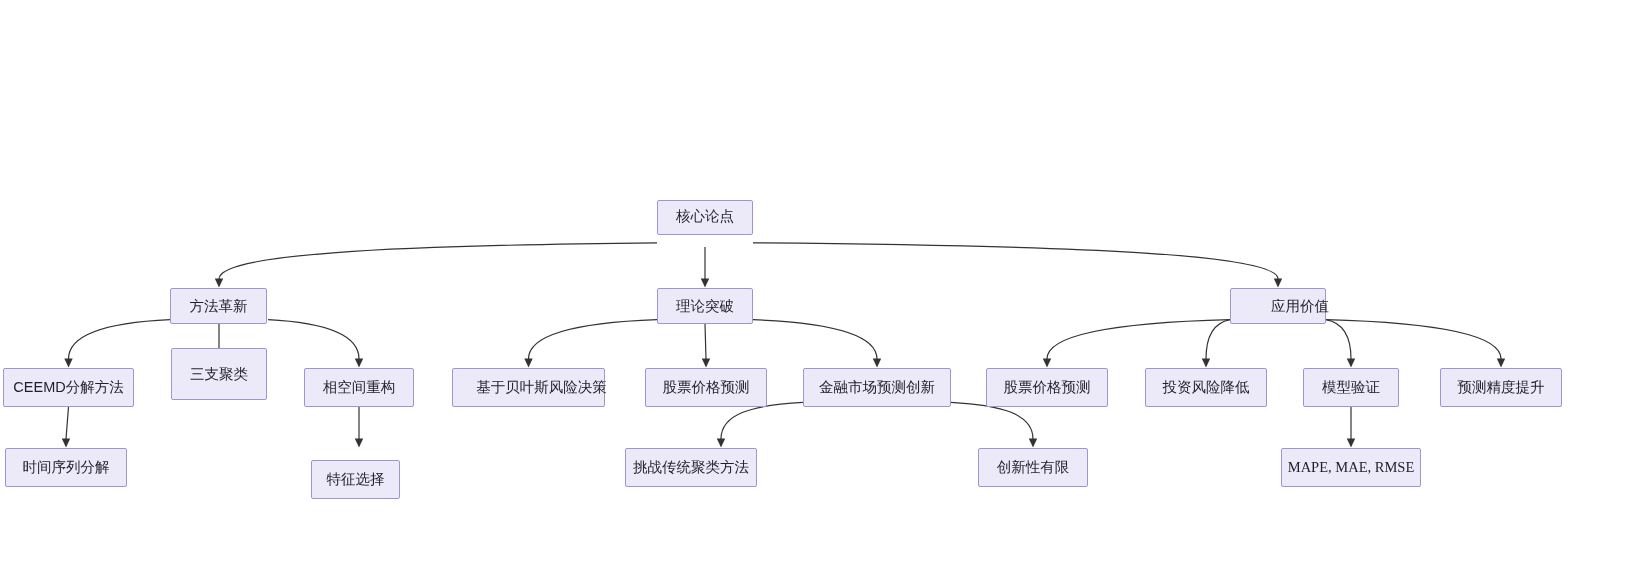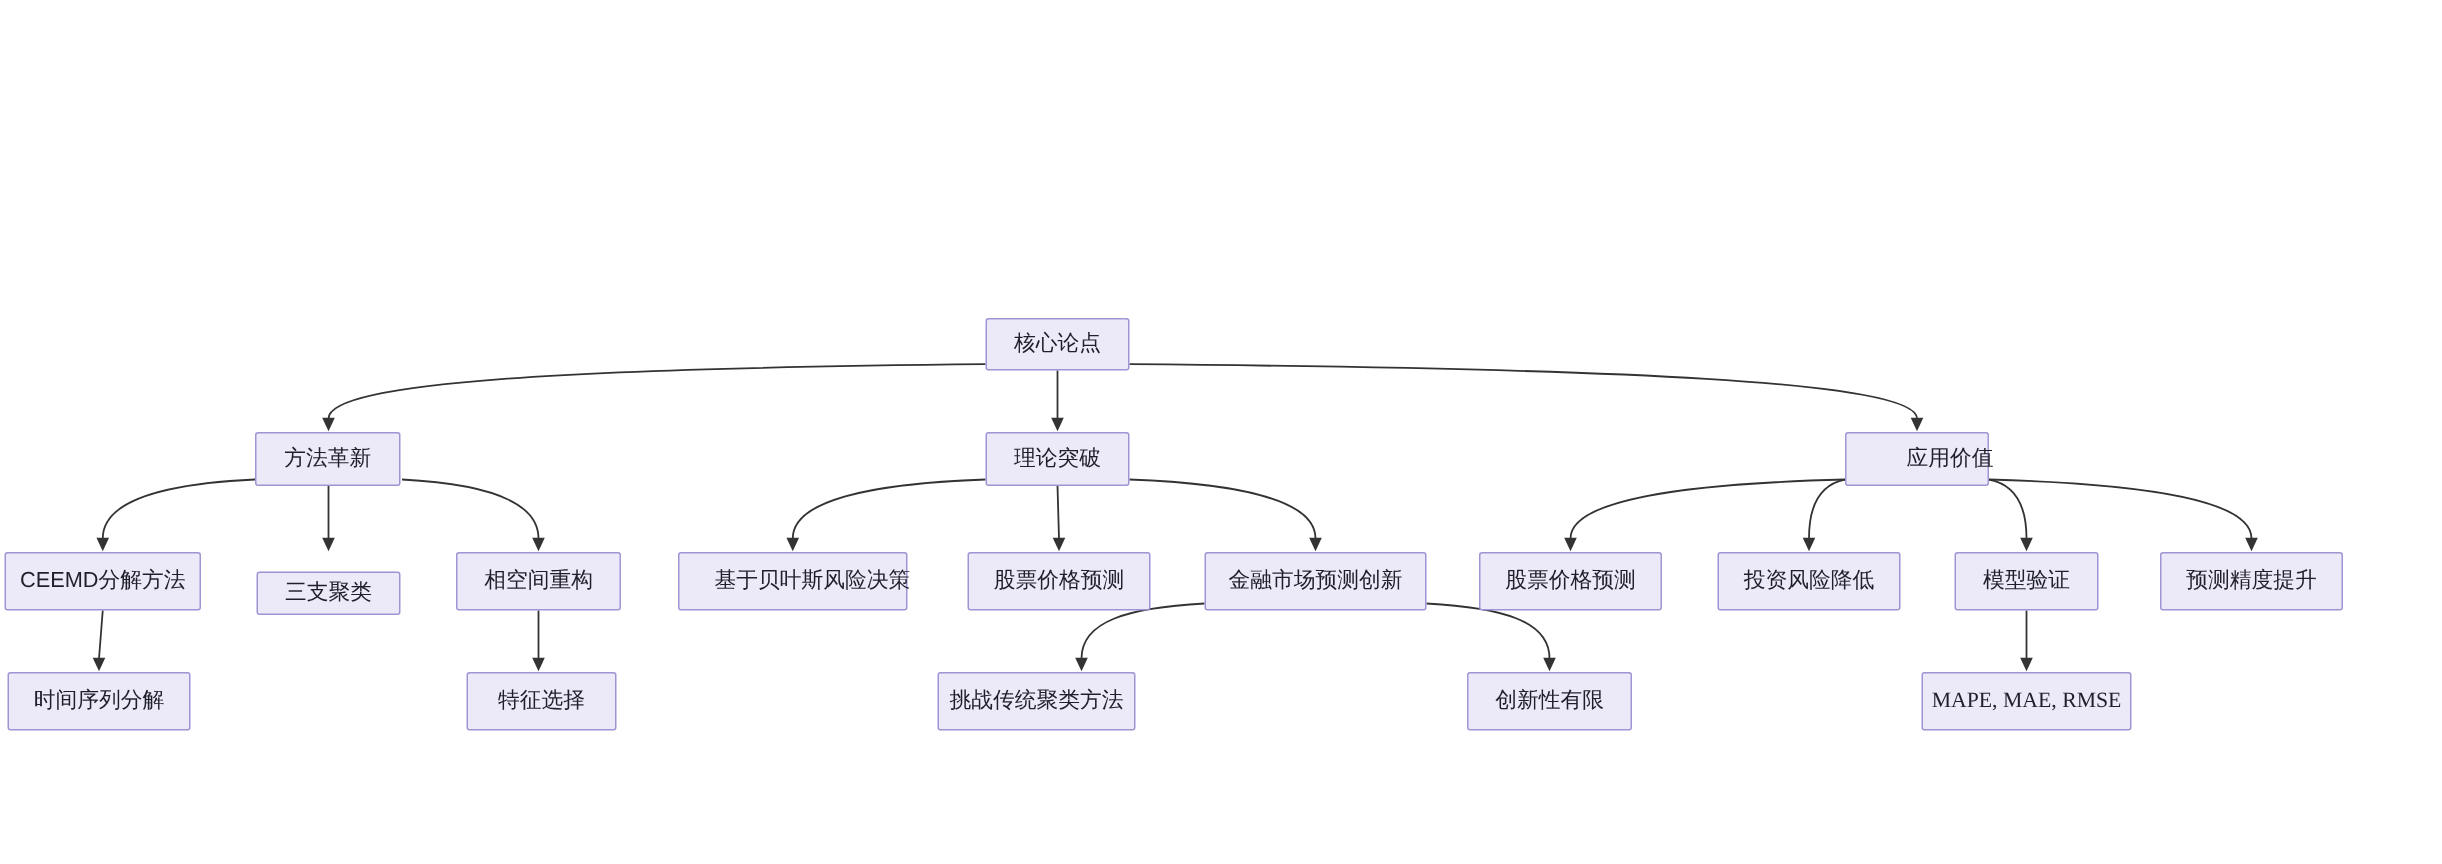--- a/index.html
+++ b/index.html
@@ -50,33 +50,33 @@
       <path d="M 359 407 L 359 439" class="edge"></path>
       <path d="M 359 447.5 L 354.8 438.5 L 363.2 438.5 Z" class="arrow-head"></path>
       <path d="M 803 402.32 C 752.16 405.0608, 721 414, 721 439" class="edge"></path>
       <path d="M 721 447.5 L 716.8 438.5 L 725.2 438.5 Z" class="arrow-head"></path>
       <path d="M 951 402.32 C 1001.84 405.0608, 1033 414, 1033 439" class="edge"></path>
       <path d="M 1033 447.5 L 1028.8 438.5 L 1037.2 438.5 Z" class="arrow-head"></path>
       <path d="M 1351 407 L 1351 439" class="edge"></path>
       <path d="M 1351 447.5 L 1346.8 438.5 L 1355.2 438.5 Z" class="arrow-head"></path>
     </svg>
   <div id="node-layer">
-      <div class="node root" style="left: 657px; top: 212px; width: 96px; height: 35px;">核心论点</div>
+      <div class="node root" style="left: 657px; top: 200px; width: 96px; height: 35px; font-family: Liberation Mono, monospace;">核心论点</div>
       <div class="node" style="left: 170px; top: 288px; width: 97px; height: 36px;">方法革新</div>
       <div class="node" style="left: 657px; top: 288px; width: 96px; height: 36px;">理论突破</div>
       <div class="node" style="left: 1230px; top: 288px; width: 96px; height: 36px; padding-left: 44px;">应用价值</div>
       <div class="node" style="left: 3px; top: 368px; width: 131px; height: 39px;">CEEMD分解方法</div>
-      <div class="node" style="left: 171px; top: 381px; width: 96px; height: 29px;">三支聚类</div>
+      <div class="node" style="left: 171px; top: 348px; width: 96px; height: 52px;">三支聚类</div>
       <div class="node" style="left: 304px; top: 368px; width: 110px; height: 39px;">相空间重构</div>
       <div class="node" style="left: 452px; top: 368px; width: 153px; height: 39px; padding-left: 26px;">基于贝叶斯风险决策</div>
       <div class="node" style="left: 645px; top: 368px; width: 122px; height: 39px;">股票价格预测</div>
       <div class="node" style="left: 803px; top: 368px; width: 148px; height: 39px;">金融市场预测创新</div>
       <div class="node" style="left: 986px; top: 368px; width: 122px; height: 39px;">股票价格预测</div>
       <div class="node" style="left: 1145px; top: 368px; width: 122px; height: 39px;">投资风险降低</div>
       <div class="node" style="left: 1303px; top: 368px; width: 96px; height: 39px; text-align: center;">模型验证</div>
       <div class="node" style="left: 1440px; top: 368px; width: 122px; height: 39px;">预测精度提升</div>
       <div class="node" style="left: 5px; top: 448px; width: 122px; height: 39px;">时间序列分解</div>
-      <div class="node" style="left: 311px; top: 448px; width: 100px; height: 39px;">特征选择</div>
+      <div class="node" style="left: 311px; top: 460px; width: 89px; height: 39px;">特征选择</div>
       <div class="node" style="left: 625px; top: 448px; width: 132px; height: 39px;">挑战传统聚类方法</div>
       <div class="node" style="left: 978px; top: 448px; width: 110px; height: 39px;">创新性有限</div>
       <div class="node" style="left: 1281px; top: 448px; width: 140px; height: 39px; font-family: Liberation Serif, serif;">MAPE, MAE, RMSE</div>
     </div>
 </div>
 
 </body></html>

